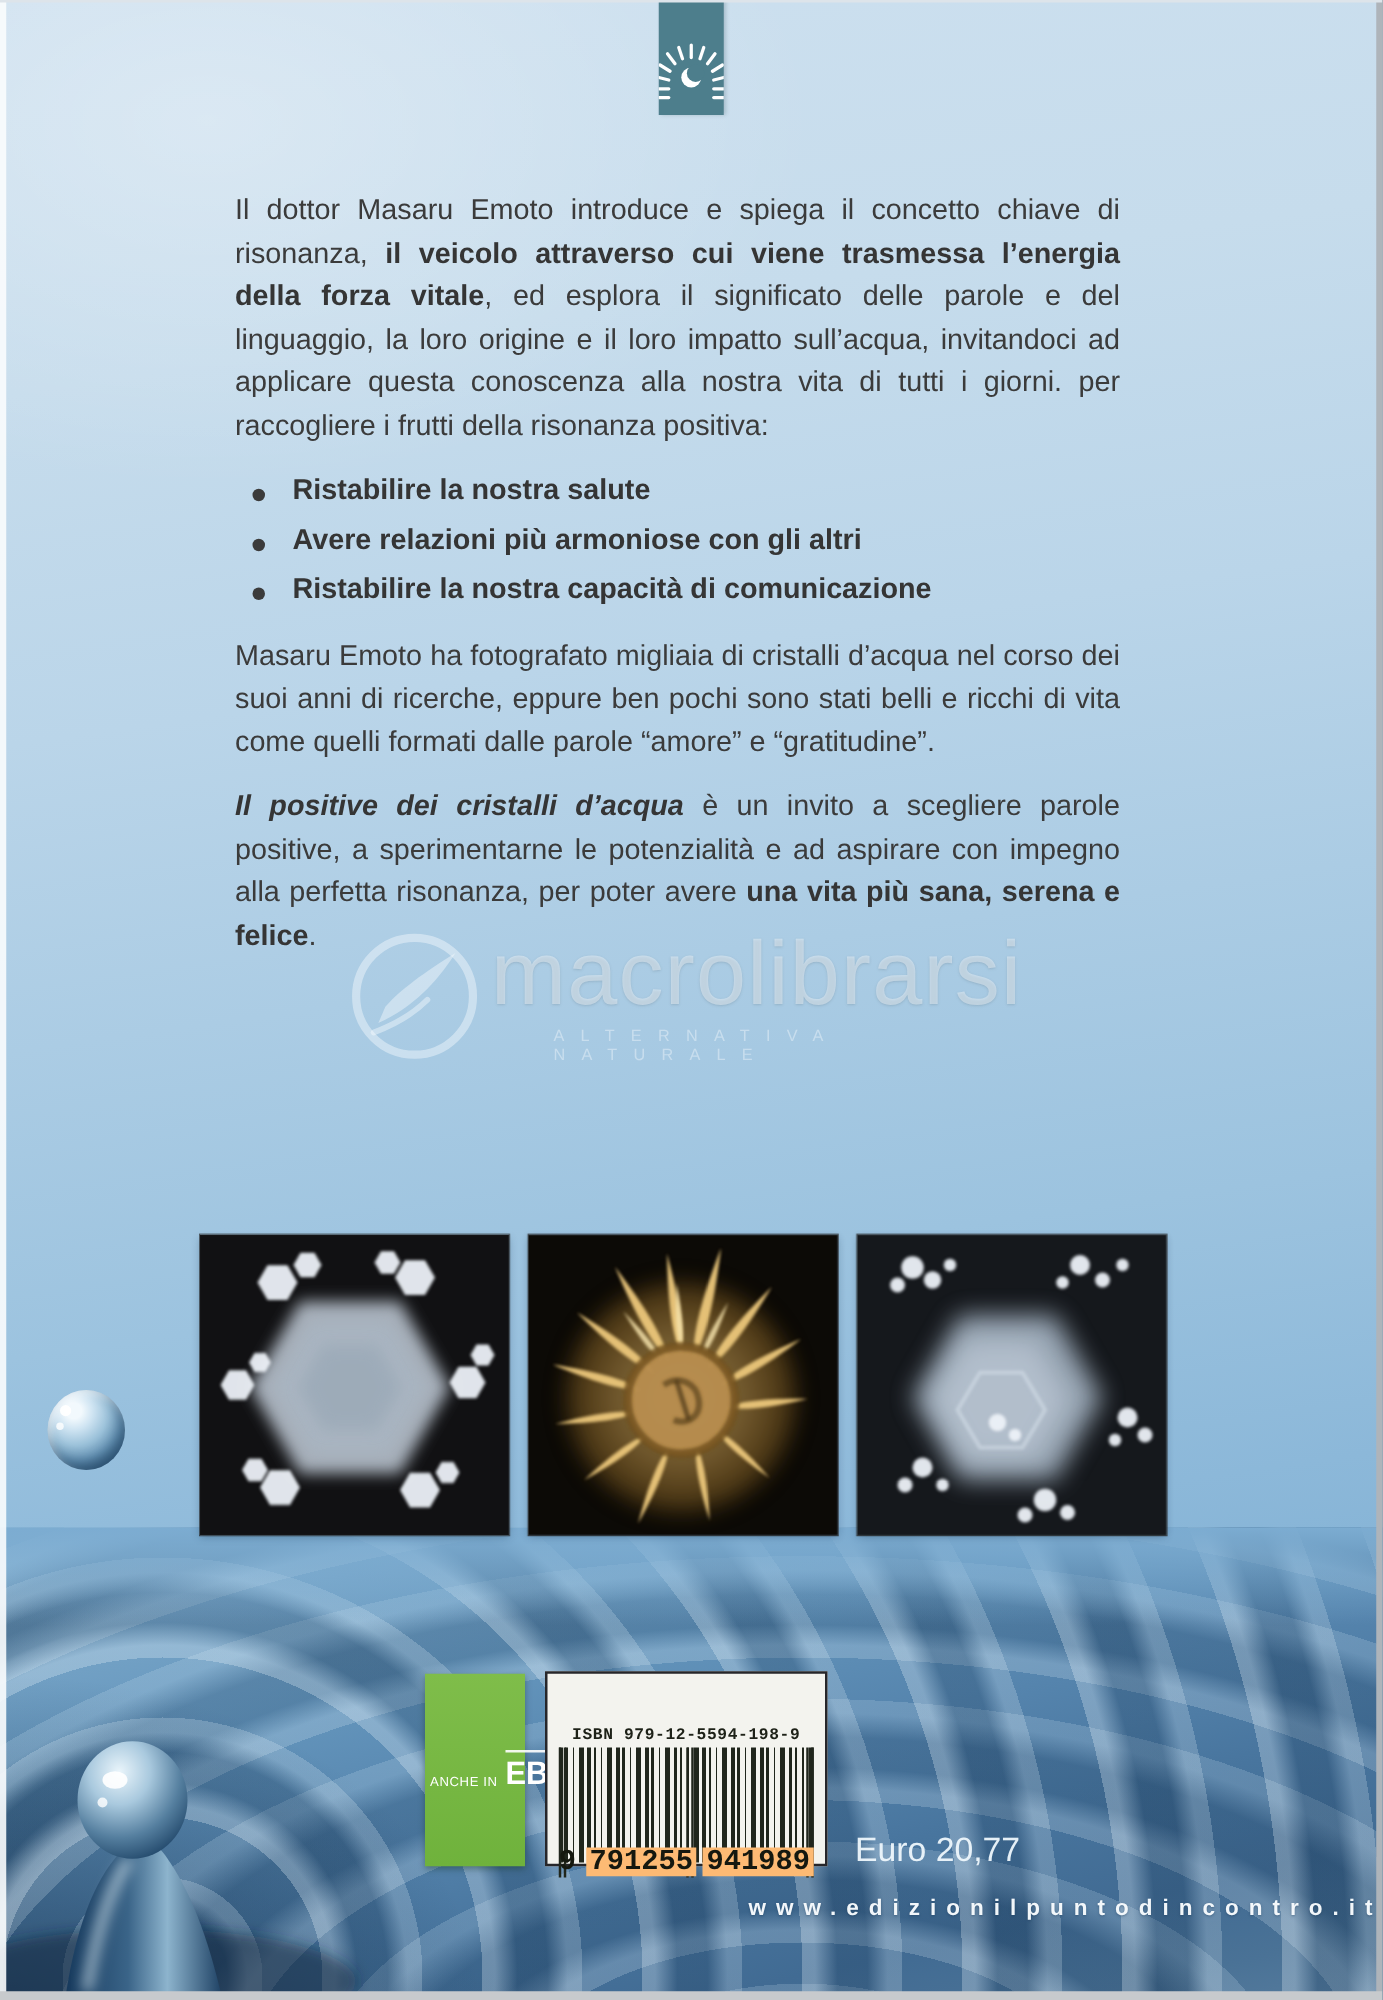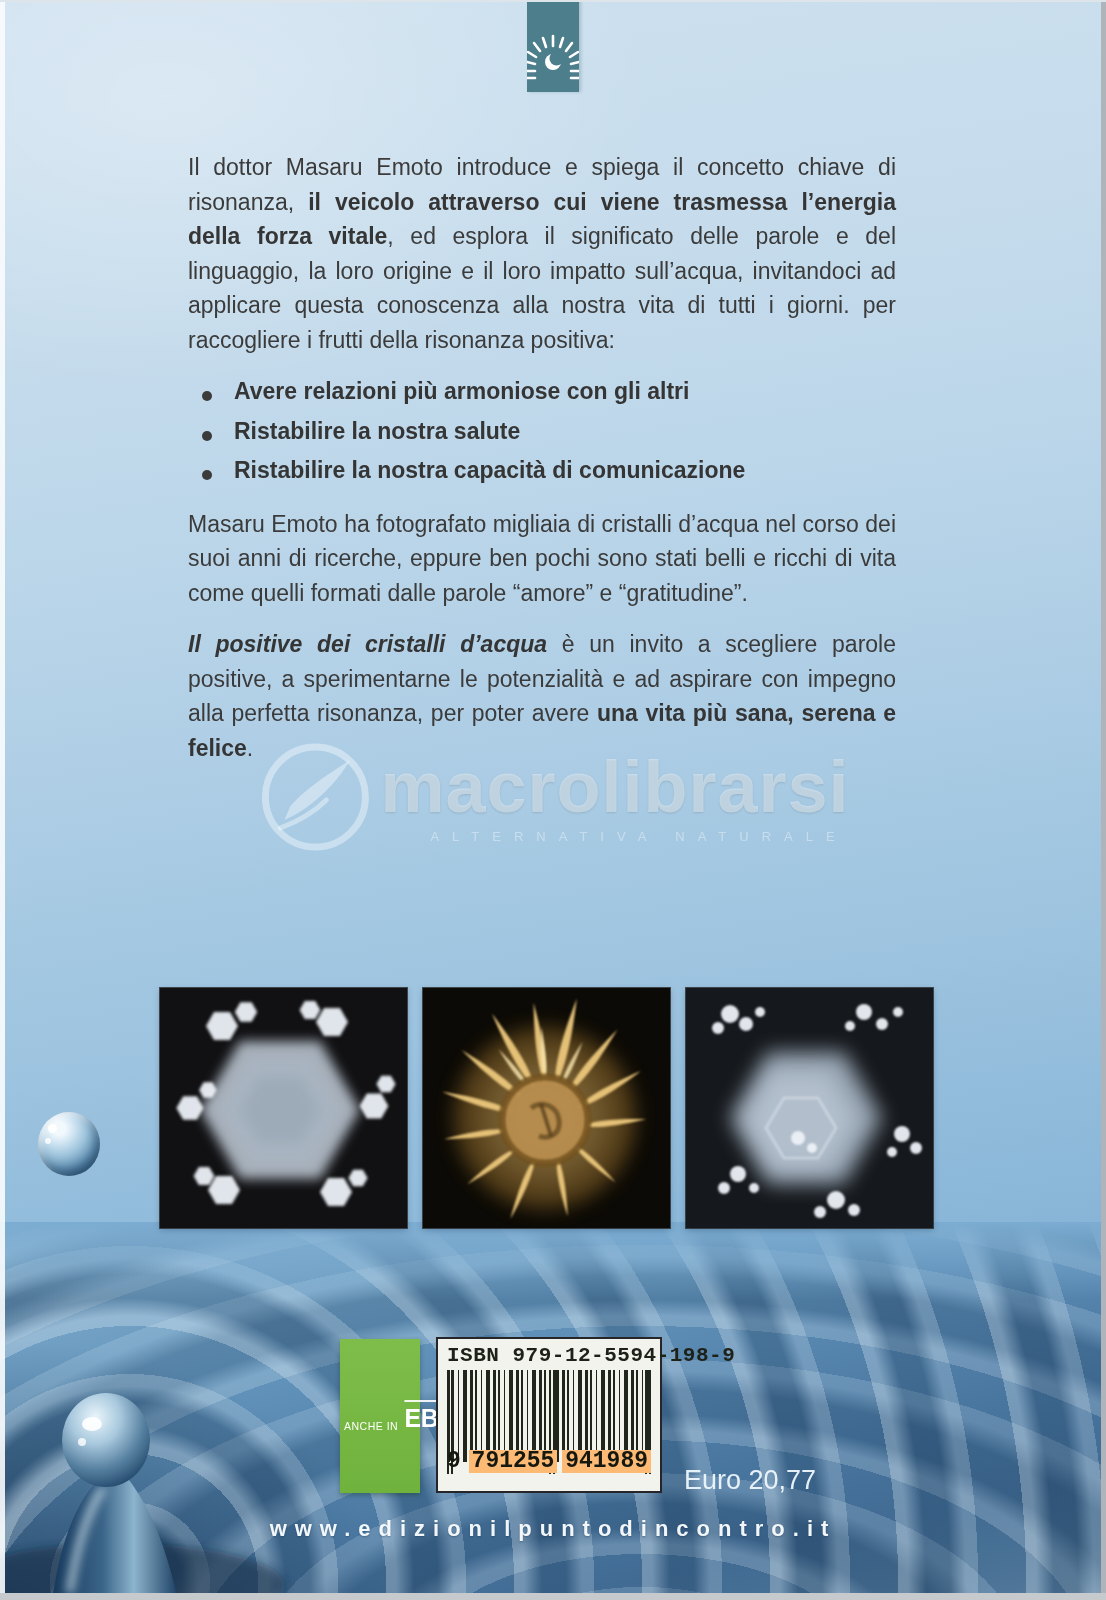--- a/index.html
+++ b/index.html
@@ -26,21 +26,21 @@
   .blurb p{margin:0 0 17px;}
   .blurb .b{font-weight:bold;color:#353535;}
   .blurb .i{font-style:italic;}
   ul.bullets{list-style:none;margin:0 0 19px;padding:0;}
   ul.bullets li{display:flex;align-items:flex-start;font-weight:bold;color:#353535;margin:5px 0;text-align:left;}
   ul.bullets .dot{flex:none;width:10px;height:10px;border-radius:50%;background:#3b3b3b;margin:17px 22px 0 14px;}
 
   
   .watermark{position:absolute;left:50%;top:738px;transform:translateX(-50%);display:flex;align-items:center;z-index:20;pointer-events:none;}
   .wm-text{margin-left:6px;}
-  .wm-title{font-size:72px;font-weight:bold;letter-spacing:1px;color:rgba(251,253,255,.42);line-height:1;text-shadow:0 1px 2px rgba(90,110,125,.25);}
+  .wm-title{font-size:72px;font-weight:normal;letter-spacing:1px;color:rgba(251,253,255,.42);line-height:1;text-shadow:0 1px 2px rgba(90,110,125,.25);}
   .wm-sub{font-size:13px;letter-spacing:13px;color:rgba(251,253,255,.40);margin-top:6px;padding-left:6px;margin-left:44px;}
 
   
   .photos{position:absolute;left:160px;top:988px;display:flex;gap:16px;z-index:5;}
   .photo{width:247px;height:240px;background:#101010;outline:1px solid rgba(40,40,40,.8);box-shadow:0 2px 6px rgba(30,60,90,.35);}
   .photo svg{display:block;}
 
   
   .droplet{position:absolute;left:38px;top:1112px;width:62px;height:64px;border-radius:50%;z-index:4;
     background:radial-gradient(circle at 34% 26%, #f2f9fd 0 10%, #cfe4f2 24%, #9cc2da 44%, #6694b6 64%, #3c6689 82%, #2a4f72 100%);
@@ -67,34 +67,34 @@
   .ebook svg{margin-top:14px;}
   .anche{display:flex;align-items:center;gap:4px;margin-top:20px;width:72px;justify-content:center;}
   .anche .rule{flex:1;height:1px;background:rgba(255,255,255,.85);}
   .anche span[data-bind]{font-size:10.5px;letter-spacing:.5px;color:#fff;white-space:nowrap;}
   .ebook .big{font-size:26px;font-weight:bold;color:#fff;letter-spacing:0;transform:scaleX(.95);margin-top:2px;
     border-top:2px solid rgba(255,255,255,.9);padding-top:1px;}
 
   
   .barcode{position:absolute;left:436px;top:1337px;width:226px;height:156px;background:#f3f3ee;border:2px solid #26262a;z-index:10;
     box-sizing:border-box;padding:5px 9px 6px;}
-  .isbn{font-family:"Liberation Mono",monospace;font-weight:bold;font-size:21px;letter-spacing:.5px;color:#1d2117;text-align:center;white-space:nowrap;}
+  .isbn{font-family:"Liberation Mono",monospace;font-weight:bold;font-size:13px;letter-spacing:.5px;color:#1d2117;text-align:center;white-space:nowrap;margin-top:36px;}
   .bars{position:relative;height:92px;margin-top:3px;
     background:repeating-linear-gradient(90deg,#20261c 0 3px,#f3f3ee 3px 5px,#20261c 5px 7px,#f3f3ee 7px 11px,#20261c 11px 12px,#f3f3ee 12px 16px,#20261c 16px 20px,#f3f3ee 20px 23px);}
   .guard{position:absolute;top:0;width:2px;height:104px;background:#20261c;box-shadow:4px 0 0 #20261c;}
   .guard.g1{left:0;}.guard.g2{left:50%;}.guard.g3{right:4px;}
   .digits{position:relative;display:flex;justify-content:space-between;margin-top:-12px;
     font-family:"Liberation Mono",monospace;font-size:23px;font-weight:bold;color:#15180f;}
   .digits span{background:#fdba74;padding:0 3px;line-height:1;}
   .digits span:first-child{padding-left:0;background:transparent;}
 
   .price{position:absolute;left:684px;top:1465px;font-size:27px;color:rgba(238,247,252,.95);z-index:10;}
 
-  .website{position:absolute;left:0;top:1516px;width:100%;text-align:center;z-index:10;
-    font-size:22px;font-weight:bold;letter-spacing:8px;color:rgba(250,253,255,.96);text-shadow:0 1px 2px rgba(20,50,80,.4);}
+  .website{position:absolute;left:0;top:1516px;width:100%;text-align:right;z-index:10;
+    font-size:18px;font-weight:bold;letter-spacing:8px;color:rgba(250,253,255,.96);text-shadow:0 1px 2px rgba(20,50,80,.4);}
 </style>
 </head>
 <body>
 
 <div class="page">
 
   <div class="colophon">
     <svg width="52" height="92" viewBox="0 0 52 92">
       <g stroke="#ffffff" stroke-width="2.6" stroke-linecap="round">
         <line x1="26" y1="46" x2="26" y2="36"></line>
@@ -114,25 +114,25 @@
       <circle cx="26" cy="62" r="8" fill="#ffffff"></circle>
       <circle cx="29.5" cy="58.5" r="7" fill="#4d7e8c"></circle>
     </svg>
   </div>
 
   <div class="blurb">
     <p><span>Il dottor Masaru Emoto introduce e spiega il concetto chiave di risonanza, </span><span class="b">il veicolo attraverso cui viene trasmessa l’energia della forza vitale</span><span>, ed esplora il significato delle parole e del linguaggio, la loro origine e il loro impatto sull’acqua, invitandoci ad applicare questa conoscenza alla nostra vita di tutti i giorni. per raccogliere i frutti della risonanza positiva:</span></p>
     <ul class="bullets">
         <li>
           <span class="dot"></span>
-          <span>Avere relazioni più armoniose con gli altri</span>
+          <span>Ristabilire la nostra salute</span>
         </li>
         <li>
           <span class="dot"></span>
-          <span>Ristabilire la nostra salute</span>
+          <span>Avere relazioni più armoniose con gli altri</span>
         </li>
         <li>
           <span class="dot"></span>
           <span>Ristabilire la nostra capacità di comunicazione</span>
         </li>
       </ul>
     <p><span>Masaru Emoto ha fotografato migliaia di cristalli d’acqua nel corso dei suoi anni di ricerche, eppure ben pochi sono stati belli e ricchi di vita come quelli formati dalle parole “amore” e “gratitudine”.</span></p>
     <p><span class="b i">Il positive dei cristalli d’acqua</span><span> è un invito a scegliere parole positive, a sperimentarne le potenzialità e ad aspirare con impegno alla perfetta risonanza, per poter avere </span><span class="b">una vita più sana, serena e felice</span><span>.</span></p>
   </div>
 

